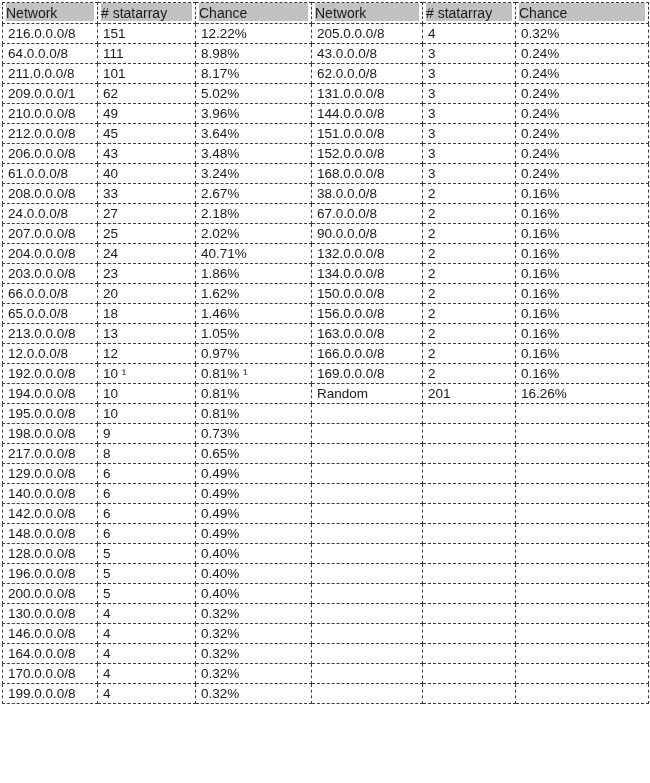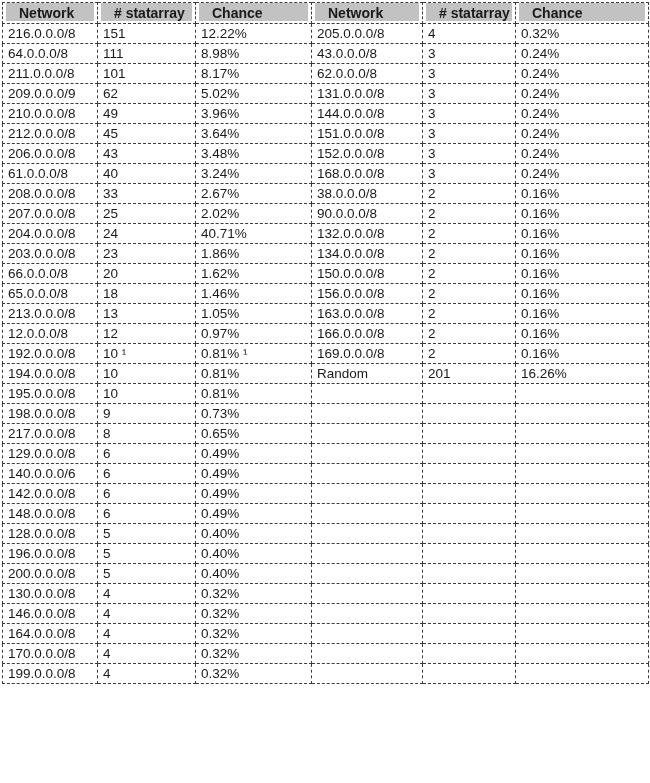--- a/index.html
+++ b/index.html
@@ -28,25 +28,25 @@
     font-size: 13.5px;
     color: #1a1a1a;
     text-align: left;
     vertical-align: middle;
     overflow: hidden;
     white-space: nowrap;
   }
   .net-table th {
     height: 21px;
     background: #c2c2c2;
-    font-weight: bold;
+    font-weight: normal;
     font-size: 14px;
     
     box-shadow: inset 3px 0 0 #ffffff, inset -3px 0 0 #ffffff, inset 0 -2px 0 #ffffff;
-    padding-left: 16px;
+    padding-left: 3px;
   }
   .net-table td { height: 20px; }
   
 </style>
 </head>
 <body>
 
 <div class="page">
   <table class="net-table">
     <colgroup>
@@ -86,21 +86,21 @@
         </tr>
         <tr>
           <td>211.0.0.0/8</td>
           <td>101</td>
           <td>8.17%</td>
           <td>62.0.0.0/8</td>
           <td>3</td>
           <td>0.24%</td>
         </tr>
         <tr>
-          <td>209.0.0.0/9</td>
+          <td>209.0.0.0/1</td>
           <td>62</td>
           <td>5.02%</td>
           <td>131.0.0.0/8</td>
           <td>3</td>
           <td>0.24%</td>
         </tr>
         <tr>
           <td>210.0.0.0/8</td>
           <td>49</td>
           <td>3.96%</td>
@@ -130,20 +130,28 @@
           <td>3.24%</td>
           <td>168.0.0.0/8</td>
           <td>3</td>
           <td>0.24%</td>
         </tr>
         <tr>
           <td>208.0.0.0/8</td>
           <td>33</td>
           <td>2.67%</td>
           <td>38.0.0.0/8</td>
+          <td>2</td>
+          <td>0.16%</td>
+        </tr>
+        <tr>
+          <td>24.0.0.0/8</td>
+          <td>27</td>
+          <td>2.18%</td>
+          <td>67.0.0.0/8</td>
           <td>2</td>
           <td>0.16%</td>
         </tr>
         <tr>
           <td>207.0.0.0/8</td>
           <td>25</td>
           <td>2.02%</td>
           <td>90.0.0.0/8</td>
           <td>2</td>
           <td>0.16%</td>
@@ -238,21 +246,21 @@
         </tr>
         <tr>
           <td>129.0.0.0/8</td>
           <td>6</td>
           <td>0.49%</td>
           <td></td>
           <td></td>
           <td></td>
         </tr>
         <tr>
-          <td>140.0.0.0/6</td>
+          <td>140.0.0.0/8</td>
           <td>6</td>
           <td>0.49%</td>
           <td></td>
           <td></td>
           <td></td>
         </tr>
         <tr>
           <td>142.0.0.0/8</td>
           <td>6</td>
           <td>0.49%</td>

